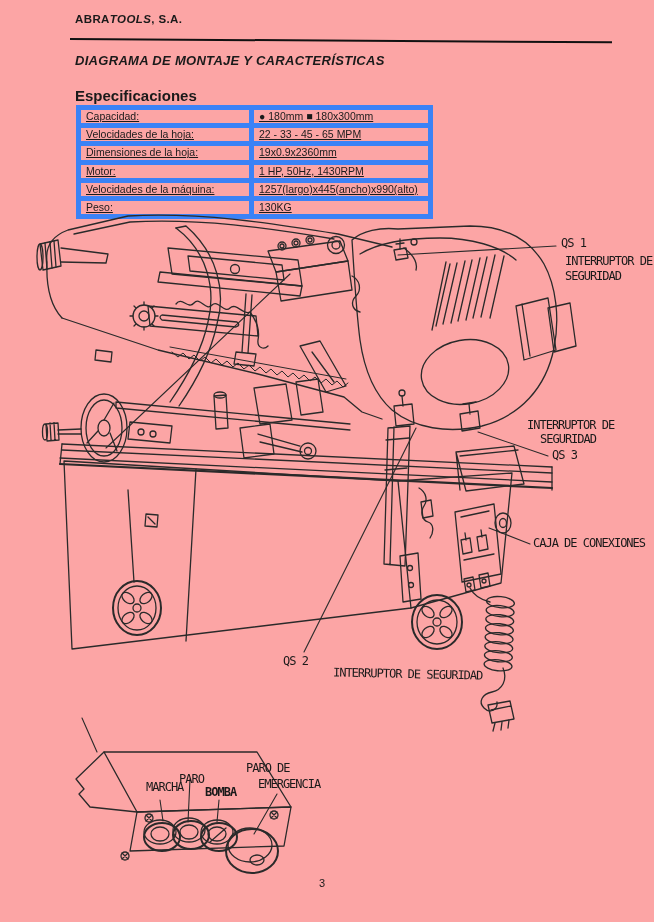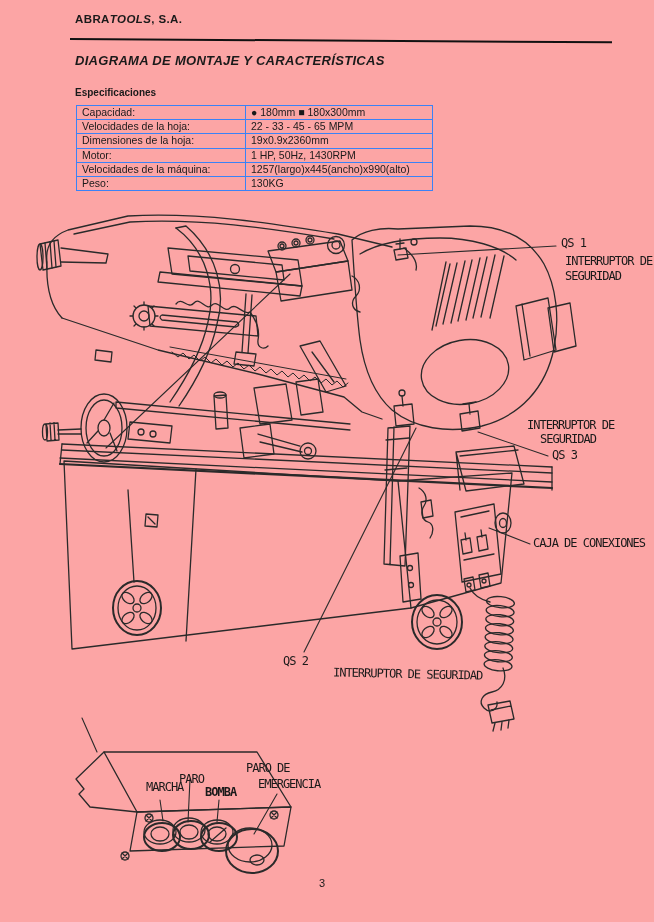--- a/index.html
+++ b/index.html
@@ -3,24 +3,24 @@
 <meta charset="utf-8">
 <style>
   html,body{margin:0;padding:0;background:#e8e8e8;}
   .page{position:relative;width:654px;height:922px;background:#fca5a5;overflow:hidden;
         font-family:"Liberation Sans",sans-serif;color:#1a1a1a;}
   .abs{position:absolute;}
   .company{left:75px;top:13px;font-size:11.5px;font-weight:bold;letter-spacing:.4px;}
   .company .it{font-style:italic;}
   .rule{left:70px;top:38px;width:542px;height:2px;background:#111;transform:rotate(.35deg);transform-origin:left center;}
   .title{left:75px;top:53px;font-size:13px;font-weight:bold;font-style:italic;letter-spacing:.3px;}
-  .sect{left:75px;top:87px;font-size:10px;font-weight:bold;}
+  .sect{left:75px;top:87px;font-size:15px;font-weight:bold;}
   table.spec{position:absolute;left:76px;top:105px;width:357px;border-collapse:collapse;
              font-size:10.5px;}
-  table.spec td{border:1px solid #3b82f6;height:13.2px;padding:0 0 0 5px;line-height:13px;white-space:nowrap;}
+  table.spec td{border:5px solid #3b82f6;height:13.2px;padding:0 0 0 5px;line-height:13px;white-space:nowrap;text-decoration:underline;}
   table.spec td.lab{width:163px;}
   .dlabel{position:absolute;font-family:"DejaVu Sans Mono",monospace;font-size:12px;
           letter-spacing:-1px;color:#1a1a1a;white-space:nowrap;}
   .pageno{left:319px;top:877px;font-size:11px;}
   svg.art{position:absolute;left:0;top:0;}
   svg.art *{vector-effect:non-scaling-stroke;}
 </style>
 </head>
 <body>
 

